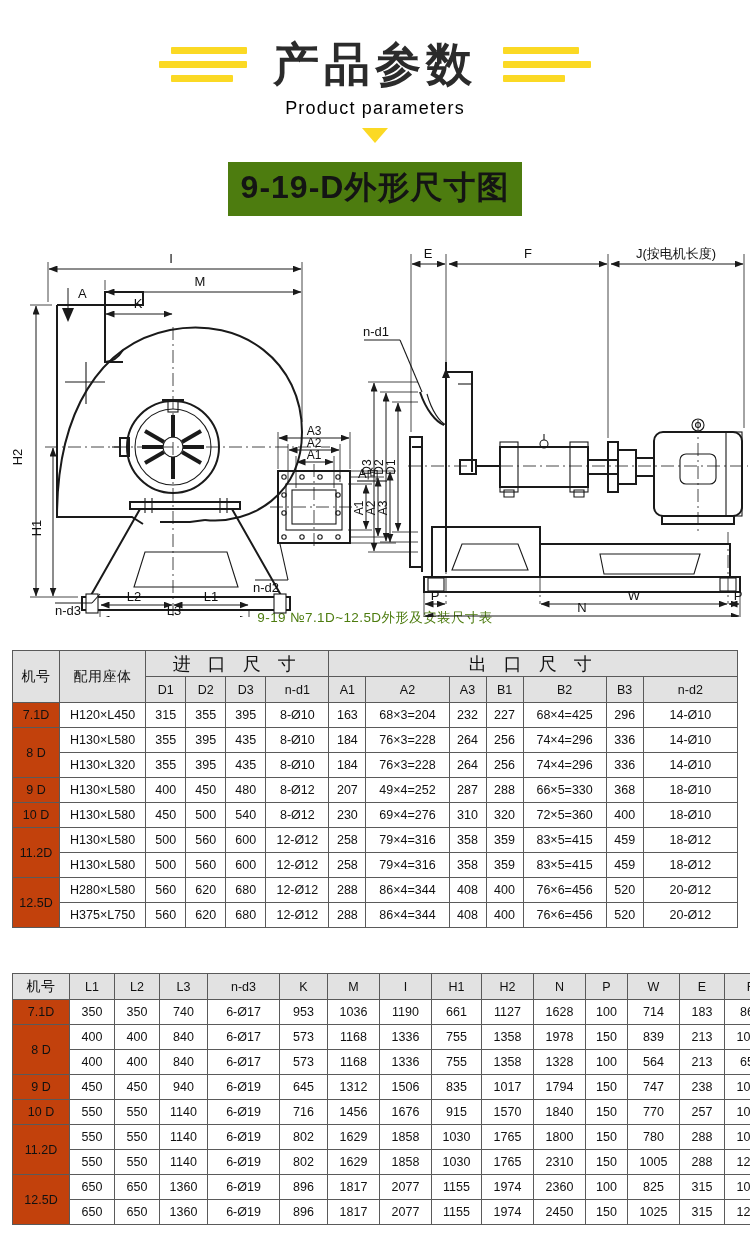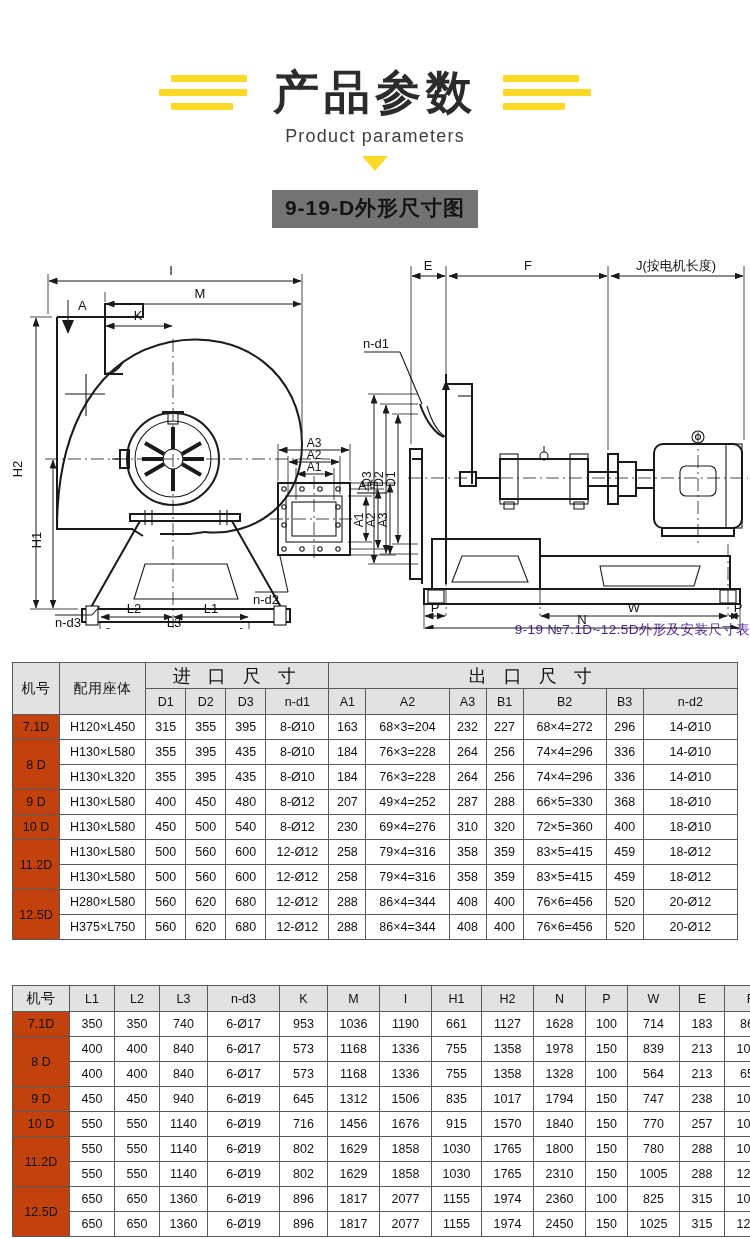--- a/index.html
+++ b/index.html
@@ -6,57 +6,57 @@
   html, body { margin:0; padding:0; }
   body {
     width:750px; height:1239px;
     background:#ffffff;
     font-family:"Liberation Sans","DejaVu Sans",sans-serif;
     color:#1a1a1a;
     overflow:hidden;
   }
 
   
-  .header { padding-top:68px; text-align:center; }
+  .header { padding-top:40px; text-align:center; }
   .title-row {
     display:flex; align-items:center; justify-content:center; gap:26px;
   }
   .deco { display:flex; flex-direction:column; gap:7px; width:88px; }
   .deco .bar { height:7px; background:#FBD924; border-radius:1px; }
   .deco.left .bar:nth-child(1) { width:76px; margin-left:12px; }
   .deco.left .bar:nth-child(2) { width:88px; margin-left:0; }
   .deco.left .bar:nth-child(3) { width:62px; margin-left:12px; }
   .deco.right .bar:nth-child(1) { width:76px; }
   .deco.right .bar:nth-child(2) { width:88px; }
   .deco.right .bar:nth-child(3) { width:62px; }
 
   .main-title {
     font-size:46px; font-weight:bold; letter-spacing:5px;
     color:#2b2b2b; line-height:1.05; white-space:nowrap;
   }
   .sub-title {
-    margin-top:10px; font-size:18px; color:#404040; letter-spacing:1.2px;
+    margin-top:10px; font-size:18px; color:#000000; letter-spacing:1.2px;
   }
   .arrow-down {
     margin:9px auto 0; width:0; height:0;
     border-left:13px solid transparent; border-right:13px solid transparent;
     border-top:15px solid #FBD924;
   }
   .banner-wrap { margin-top:19px; text-align:center; }
   .banner {
-    display:inline-block; background:#737373; color:#141414;
-    font-size:21px; font-weight:bold; letter-spacing:1px;
+    display:inline-block; background:#4d7c0f; color:#141414;
+    font-size:32px; font-weight:bold; letter-spacing:1px;
     padding:4px 13px 6px;
   }
 
   
   .drawing { position:relative; width:750px; height:385px; margin-top:16px; }
   .drawing svg { display:block; }
   .dwg-caption {
-    text-align:right; font-size:13.5px; color:#4c1d95; margin-top:-8px;
+    text-align:center; font-size:13.5px; color:#4d7c0f; margin-top:-8px;
     letter-spacing:0.4px;
   }
 
   
   .tbl-wrap { padding:16px 12px; }
   table.spec {
     border-collapse:collapse; width:726px; table-layout:fixed;
     border:1.6px solid #3c3c3c;
   }
   table.spec th, table.spec td {
@@ -403,21 +403,21 @@
           <td class="model" rowspan="1">7.1D</td>
           <td>H120×L450</td>
           <td>315</td>
           <td>355</td>
           <td>395</td>
           <td>8-Ø10</td>
           <td>163</td>
           <td>68×3=204</td>
           <td>232</td>
           <td>227</td>
-          <td>68×4=272</td>
+          <td>68×4=425</td>
           <td>296</td>
           <td>14-Ø10</td>
         </tr>
         <tr>
           <td class="model" rowspan="2">8 D</td>
           <td>H130×L580</td>
           <td>355</td>
           <td>395</td>
           <td>435</td>
           <td>8-Ø10</td>

